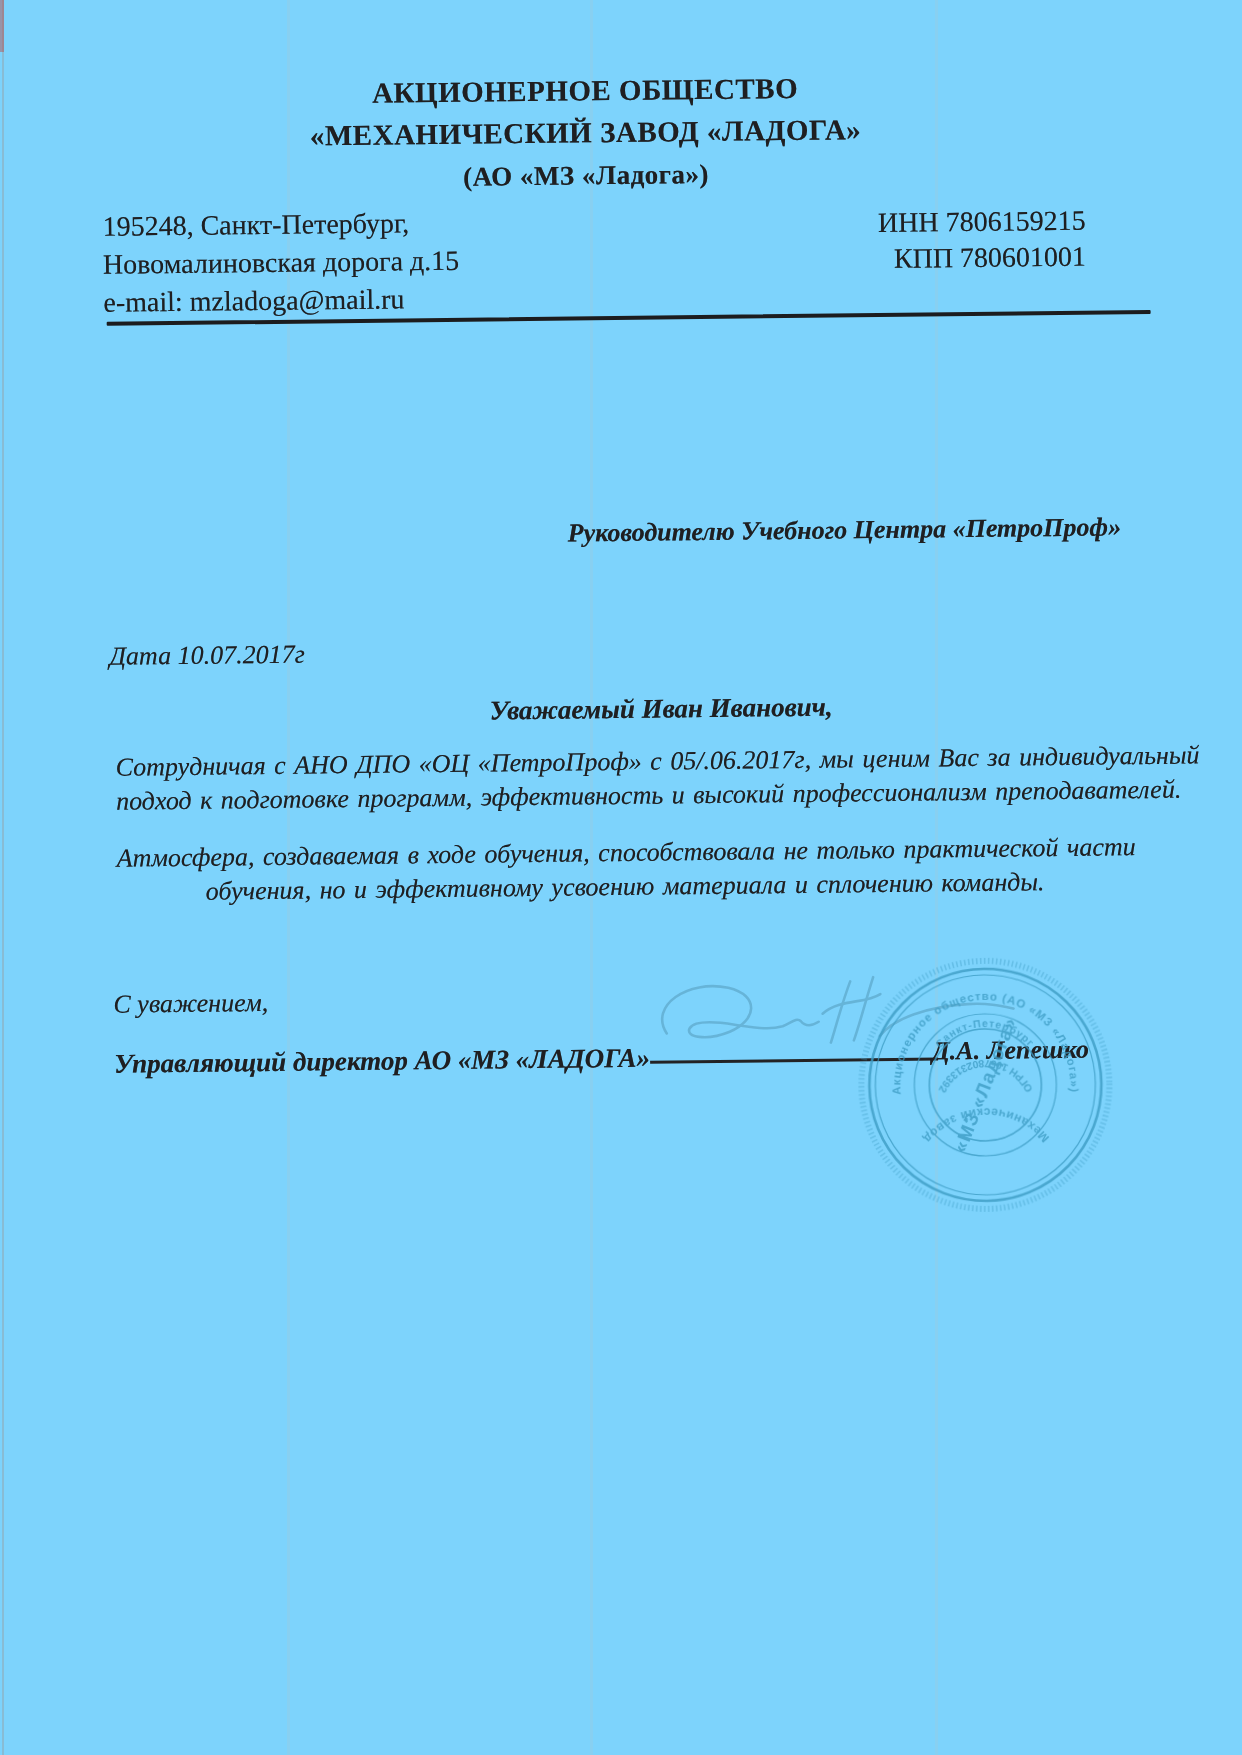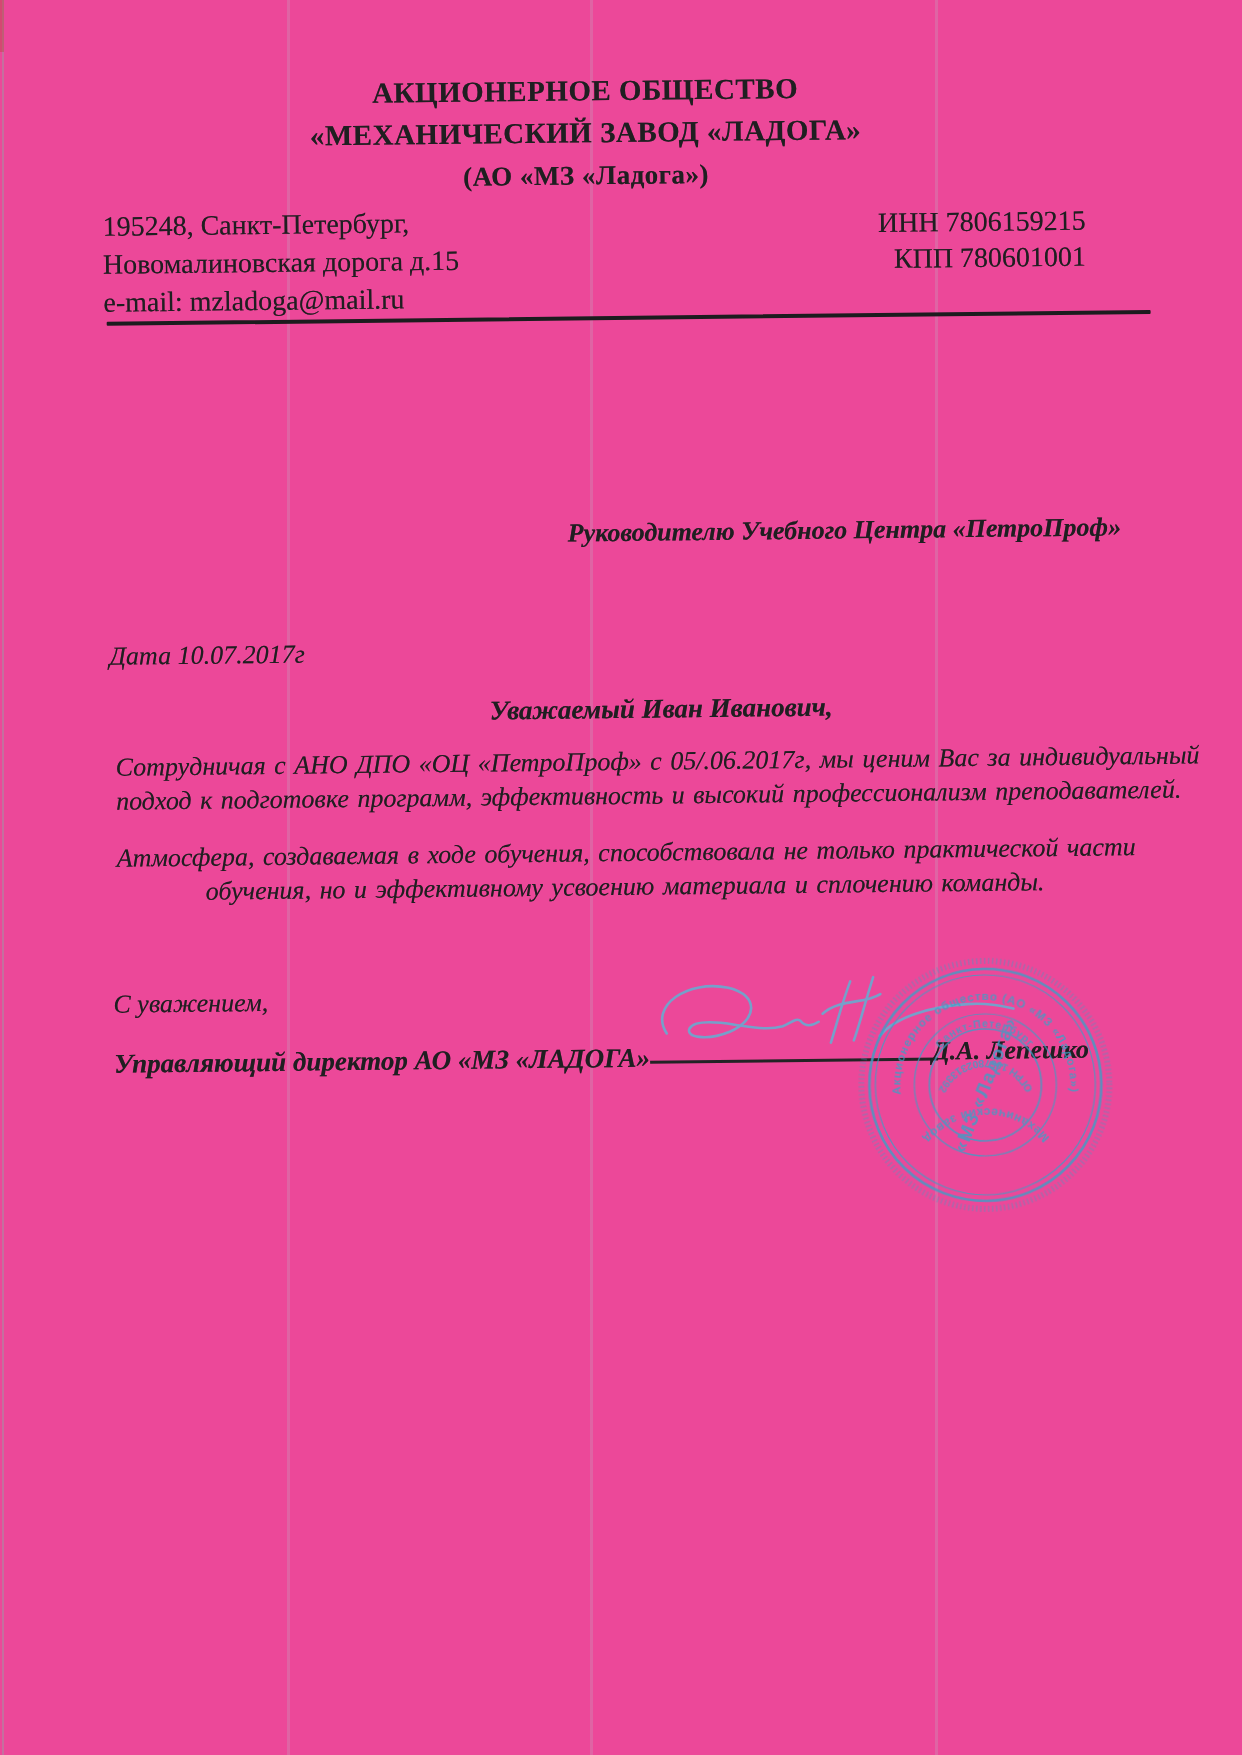--- a/index.html
+++ b/index.html
@@ -1,18 +1,18 @@
 <!DOCTYPE html>
 <html><head>
 <meta charset="utf-8">
 <style>
   html,body{margin:0;padding:0;background:#e9e9e9;}
   .page{
     position:relative;width:1242px;height:1755px;margin:0 auto;
-    background:#ec4899;overflow:hidden;
+    background:#7dd3fc;overflow:hidden;
     font-family:"Liberation Serif","DejaVu Serif",serif;
     color:#1f1f21;
   }
   
   .streak{position:absolute;top:0;bottom:0;width:3px;background:rgba(176,200,206,0.22);}
   .edge-line{position:absolute;left:2px;top:0;bottom:0;width:2px;background:rgba(150,160,165,0.45);}
   .edge-red{position:absolute;left:0;top:0;width:4px;height:52px;background:rgba(186,72,66,0.45);}
   .skew{position:absolute;inset:0;transform:rotate(-0.65deg);transform-origin:621px 877px;}
   .t{position:absolute;white-space:nowrap;text-shadow:0 0 0.5px rgba(20,20,20,0.55);}
   .hdr{font-weight:bold;text-align:center;letter-spacing:0.5px;}

